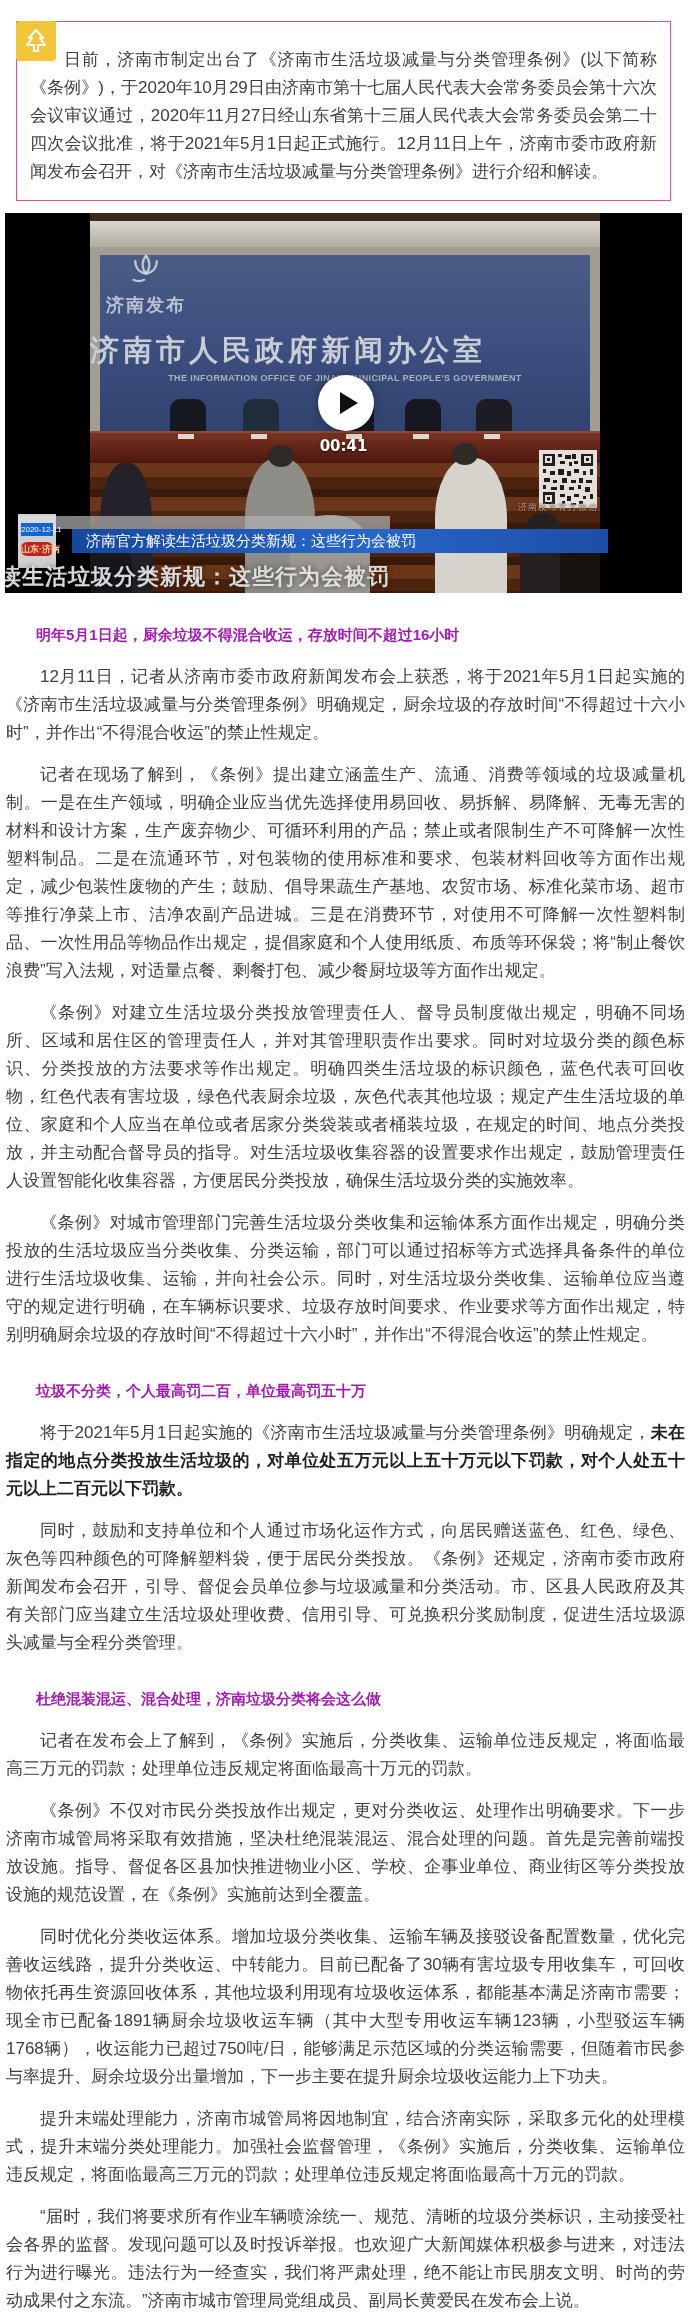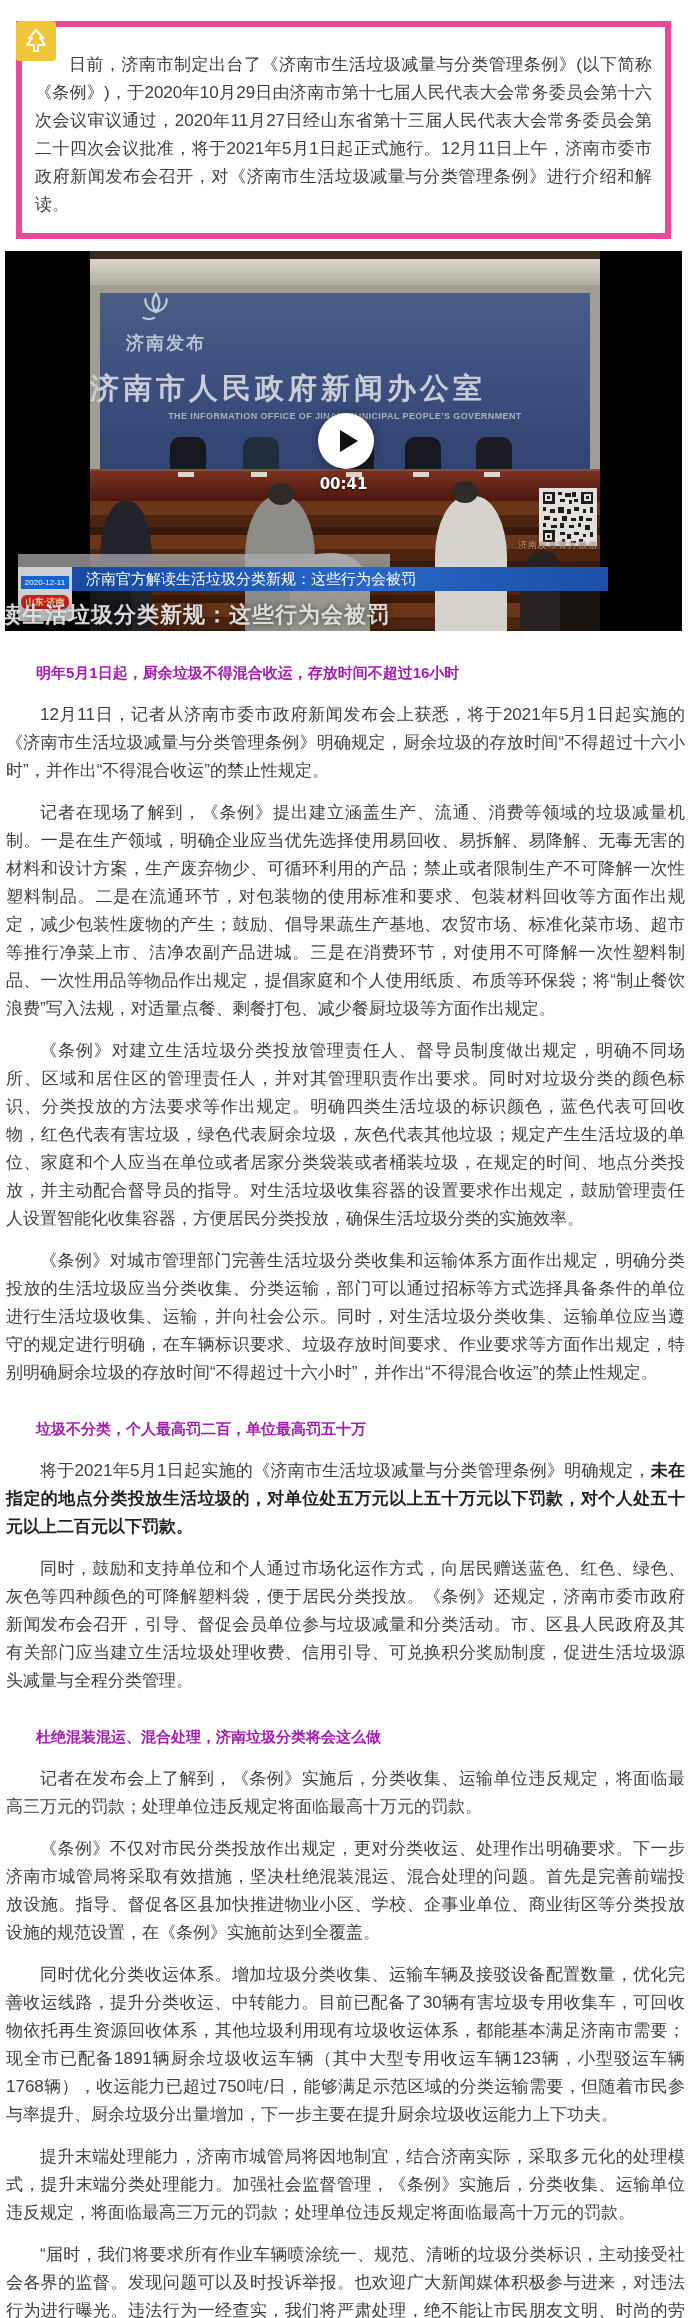--- a/index.html
+++ b/index.html
@@ -2,37 +2,37 @@
 <html><head>
 <meta charset="utf-8">
 <style>
   html,body{margin:0;padding:0;background:#ffffff;}
   body{width:691px;min-height:2318px;font-family:"Liberation Sans","DejaVu Sans",sans-serif;color:#3e3e3e;}
 
   
   .intro{position:relative;margin:6px 20px 0 16px;}
   .intro-icon{position:absolute;top:0;left:0;width:40px;height:40px;background:#f0c53a;
               border-radius:3px;display:flex;align-items:center;justify-content:center;z-index:2;}
-  .intro-box{border:6px solid #ec4899;margin-top:21px;padding:24px 13px 14px;}
+  .intro-box{border:1px solid #ec4899;margin-top:21px;padding:24px 13px 14px;}
   .intro-text{margin:0;font-size:17px;line-height:28px;text-indent:2em;text-align:justify;}
 
   
   .video{position:relative;height:380px;background:#000;margin:12px 9px 0 5px;overflow:hidden;cursor:pointer;}
   .photo{position:absolute;left:85px;right:82px;top:0;height:380px;background:#20160c;overflow:hidden;}
   .beam{position:absolute;left:0;right:0;top:0;height:8px;background:#37291c;}
   .ceiling{position:absolute;left:0;right:0;top:8px;height:26px;background:linear-gradient(#dad6cb,#b2ada1);}
   .wallframe{position:absolute;left:0;right:0;top:34px;height:202px;background:#a19d93;}
   .wall{position:absolute;left:10px;right:10px;top:42px;height:186px;
         background:linear-gradient(180deg,#4a5d85 0%,#3d5080 45%,#2f416e 100%);}
   .backdrop-title{position:absolute;left:0;right:0;top:118px;text-align:left;color:#c9cdd6;
                   font-size:29px;font-weight:bold;letter-spacing:4px;white-space:nowrap;}
   .backdrop-sub{position:absolute;left:0;right:0;top:160px;text-align:center;color:#aab0bc;
                 font-size:9px;font-weight:bold;letter-spacing:.4px;white-space:nowrap;}
   .vlogo{position:absolute;left:16px;top:40px;color:rgba(208,214,224,.85);text-align:center;}
-  .vlogo .t{font-size:18px;font-weight:bold;letter-spacing:2px;margin-top:2px;margin-left:20px;}
+  .vlogo .t{font-size:18px;font-weight:bold;letter-spacing:2px;margin-top:2px;}
 
   .off{position:absolute;top:186px;width:36px;height:38px;border-radius:10px 10px 0 0;background:#171720;}
   .card{position:absolute;top:221px;width:16px;height:5px;background:#ddd9d2;}
   .desk{position:absolute;left:0;right:0;top:218px;height:32px;
         background:linear-gradient(#7a3322,#4a150d);border-top:2px solid #8a4a36;}
   .benches{position:absolute;left:0;right:0;top:250px;bottom:0;
            background:repeating-linear-gradient(180deg,#6a3518 0 14px,#4c2410 14px 26px,#38190a 26px 34px);}
   .fig{position:absolute;border-radius:45% 45% 0 0;}
 
   .qr{position:absolute;left:449px;top:237px;width:58px;height:58px;opacity:.92;}
@@ -41,21 +41,21 @@
 
   .play{position:absolute;left:313px;top:162px;width:56px;height:56px;border-radius:50%;
         background:#fff;border:none;display:flex;align-items:center;justify-content:center;
         cursor:pointer;box-shadow:0 0 10px rgba(0,0,0,.35);}
   .tri{width:0;height:0;border-left:18px solid #101010;border-top:11px solid transparent;
        border-bottom:11px solid transparent;margin-left:6px;}
   .time{position:absolute;left:0;right:0;top:224px;text-align:center;color:#fff;font-size:15px;
         font-weight:bold;font-family:"DejaVu Sans",sans-serif;text-shadow:0 1px 2px rgba(0,0,0,.8);}
 
   .lt-strip{position:absolute;left:13px;top:303px;width:372px;height:13px;background:rgba(175,175,178,.72);}
-  .lt-panel{position:absolute;left:13px;top:316px;width:54px;height:54px;background:rgba(226,226,229,.92);}
+  .lt-panel{position:absolute;left:13px;top:301px;width:38px;height:54px;background:rgba(226,226,229,.92);}
   .lt-date{position:absolute;left:3px;right:3px;top:9px;height:13px;background:#1463cf;color:#fff;
            font-size:8px;line-height:13px;text-align:center;white-space:nowrap;}
   .lt-region{position:absolute;left:3px;right:3px;top:28px;height:14px;background:#c32020;color:#f6d598;
              font-size:9px;line-height:14px;text-align:center;font-weight:bold;white-space:nowrap;border-radius:6px;}
   .lt-bar{position:absolute;left:67px;top:316px;width:536px;height:24px;box-sizing:border-box;
           background:linear-gradient(90deg,#16489e,#2767c9 55%,#1c4ea6);color:#fff;font-size:15px;
           line-height:24px;padding-left:14px;white-space:nowrap;overflow:hidden;}
   .marquee{position:absolute;left:-6px;top:349px;color:rgba(228,228,228,.95);font-size:22px;
            font-weight:bold;white-space:nowrap;letter-spacing:1px;text-shadow:0 0 6px rgba(0,0,0,.6);}
 

